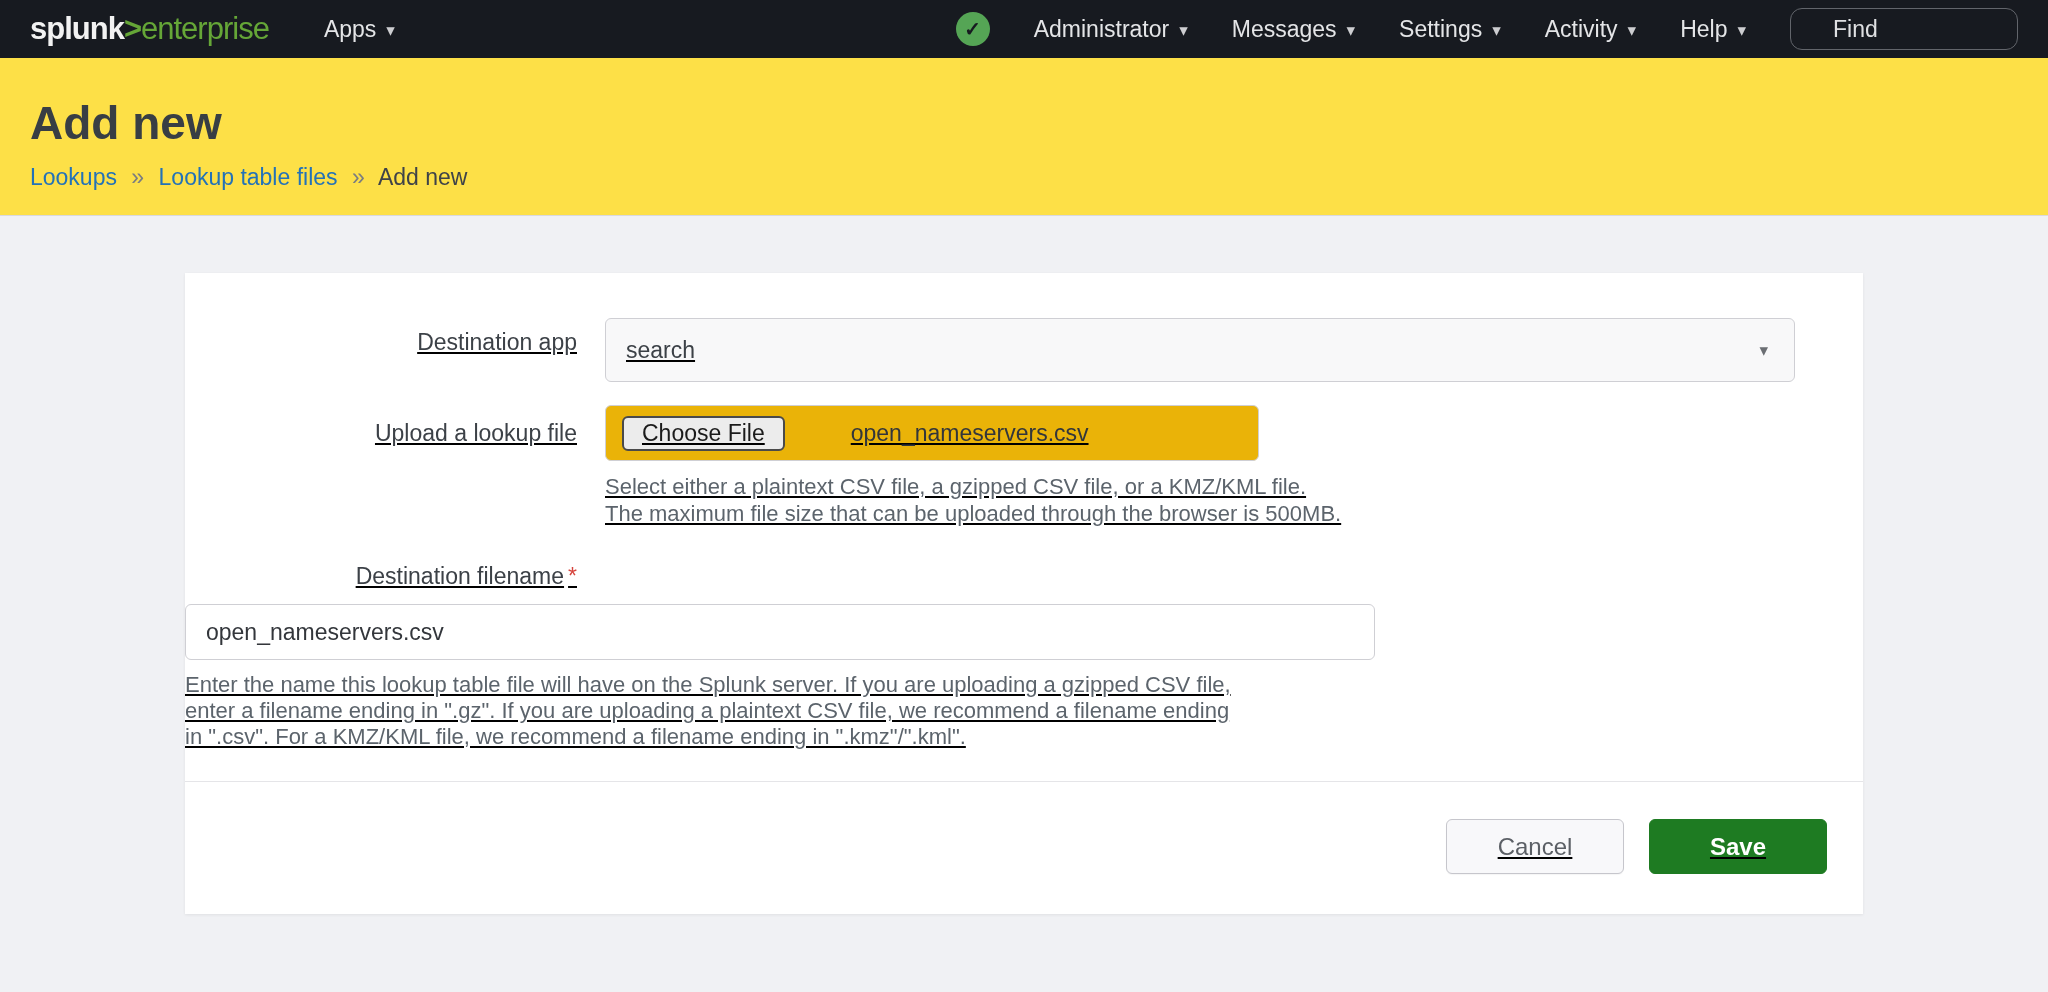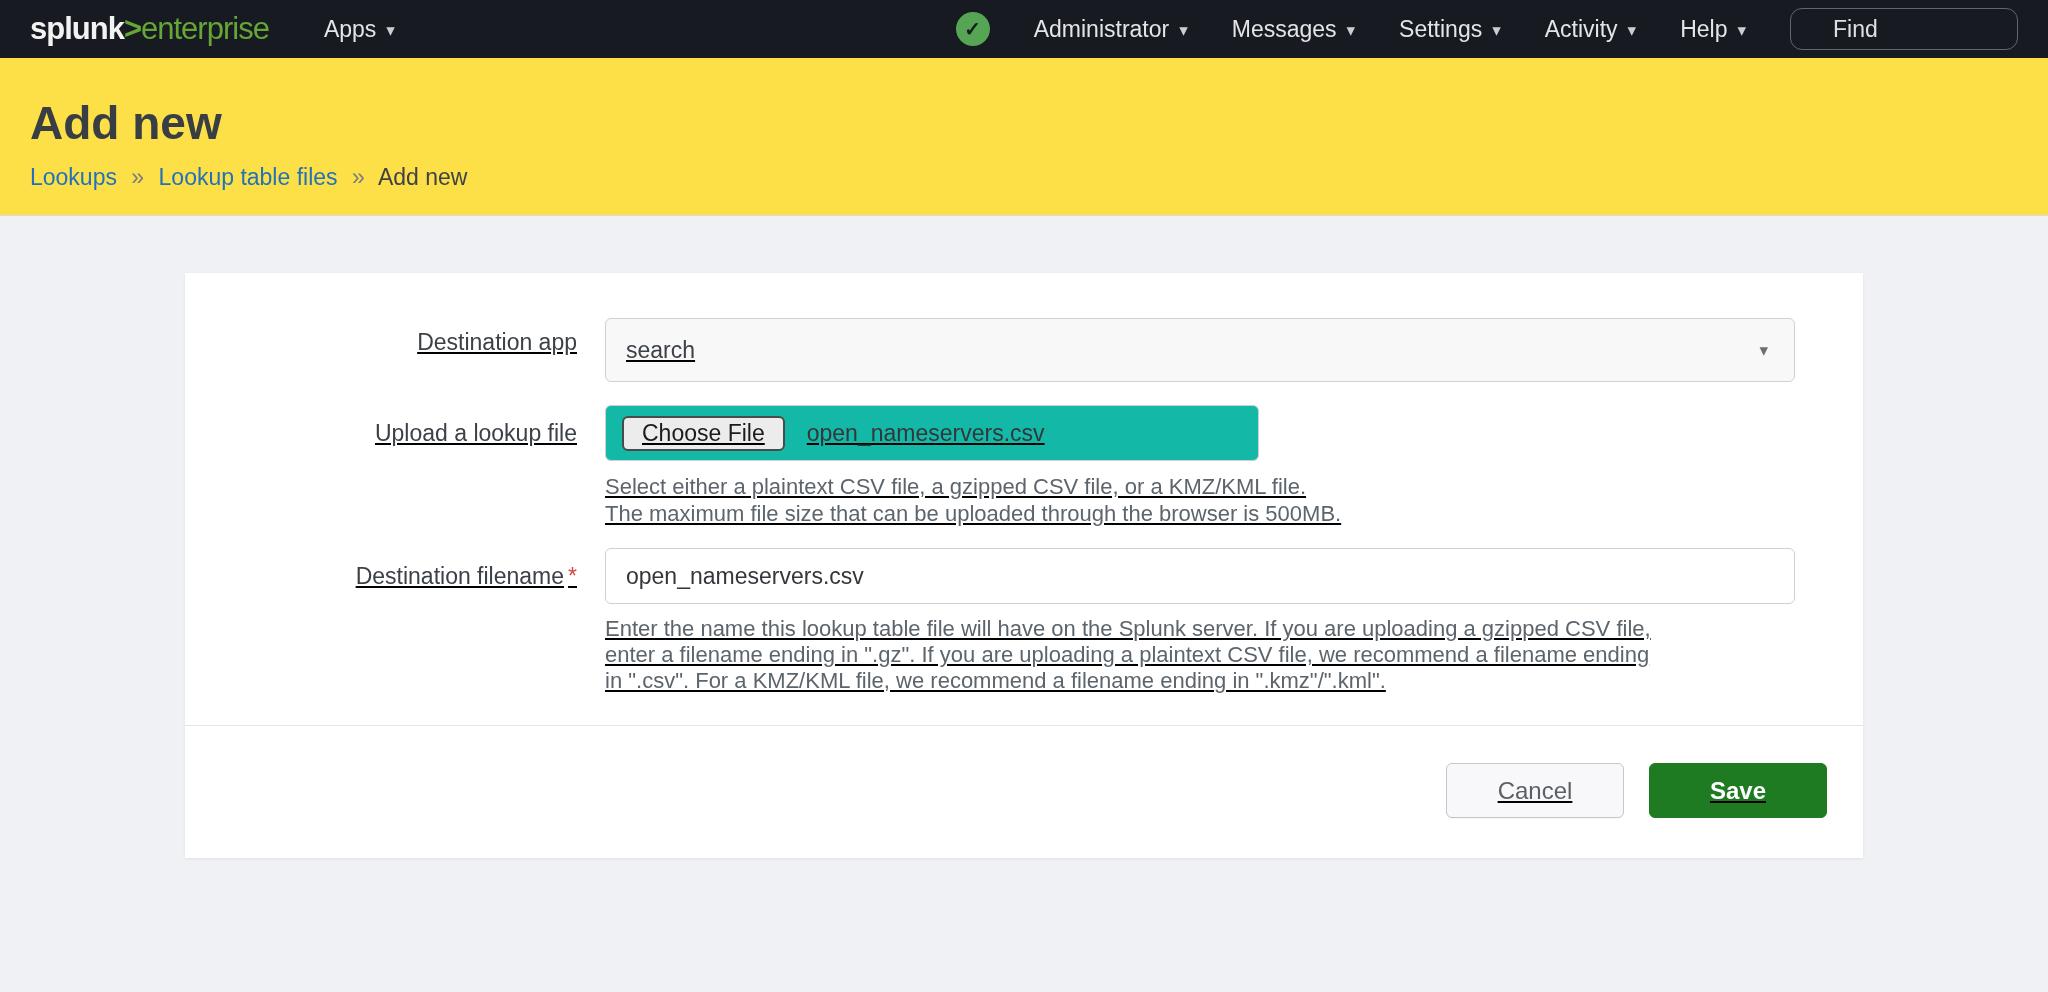--- a/index.html
+++ b/index.html
@@ -77,36 +77,36 @@
     display:flex; align-items:center; padding-left:20px; cursor:pointer;
   }
   .select-caret {
     position:absolute; right:26px; top:50%; transform:translateY(-50%);
     font-size:17px; color:#6b6e73;
   }
 
   .row-upload .form-label-col { line-height:56px; }
   .file-box {
     width:654px; height:56px;
-    background:#14b8a6; border:1px solid #cfcfd4; border-radius:6px;
-    display:flex; align-items:center; padding-left:16px;
+    background:#eab308; border:1px solid #cfcfd4; border-radius:6px;
+    display:flex; align-items:center; padding-left:16px;gap:44px;
   }
   .choose-file-btn {
     height:35px; padding:0 18px;
     background:#ececec; border:2px solid #4a4a4a; border-radius:6px;
     font-size:23px; color:#1b1b1b;
     display:flex; align-items:center; cursor:pointer;
     font-family:"Liberation Sans", sans-serif;
   }
   .file-name { margin-left:22px; font-size:23px; color:#33363b; }
 
   .help-text { margin-top:12px; font-size:22px; color:#5c646c; line-height:27px; }
   .help-text div { white-space:nowrap; }
 
-  .row-filename { margin-top:21px; }
+  .row-filename { margin-top:21px;flex-direction:column; }
   .row-filename .form-label-col { line-height:56px; }
   .text-input {
     width:1190px; height:56px;
     background:#ffffff; border:1px solid #cfcfd4; border-radius:6px;
     font-size:23px; color:#33363b; padding-left:20px;
     font-family:"Liberation Sans", sans-serif; outline:none;
   }
   .help-text-3 { line-height:26px; }
 
   

